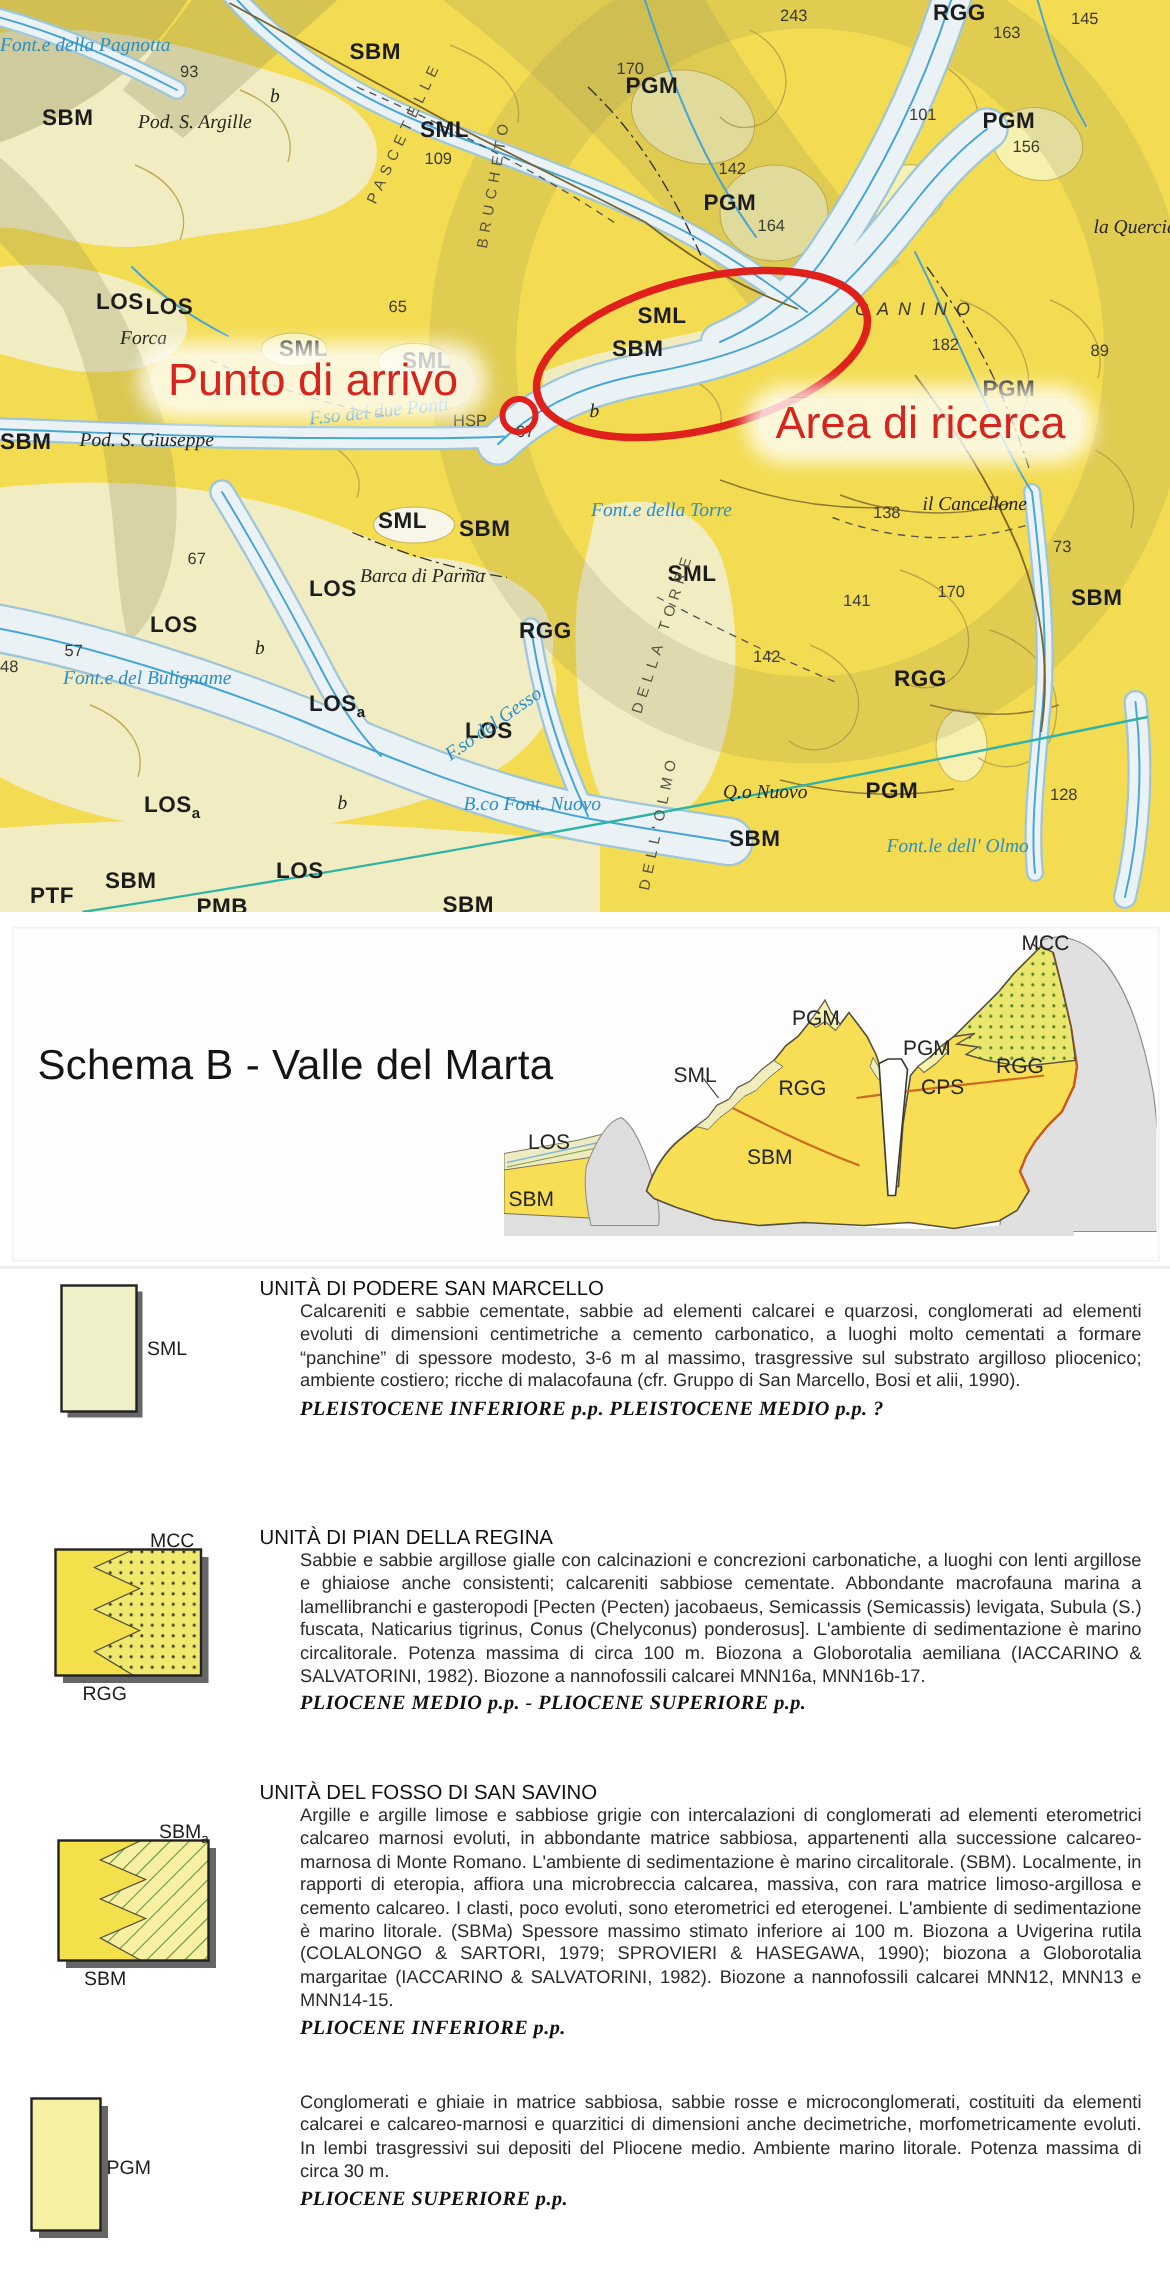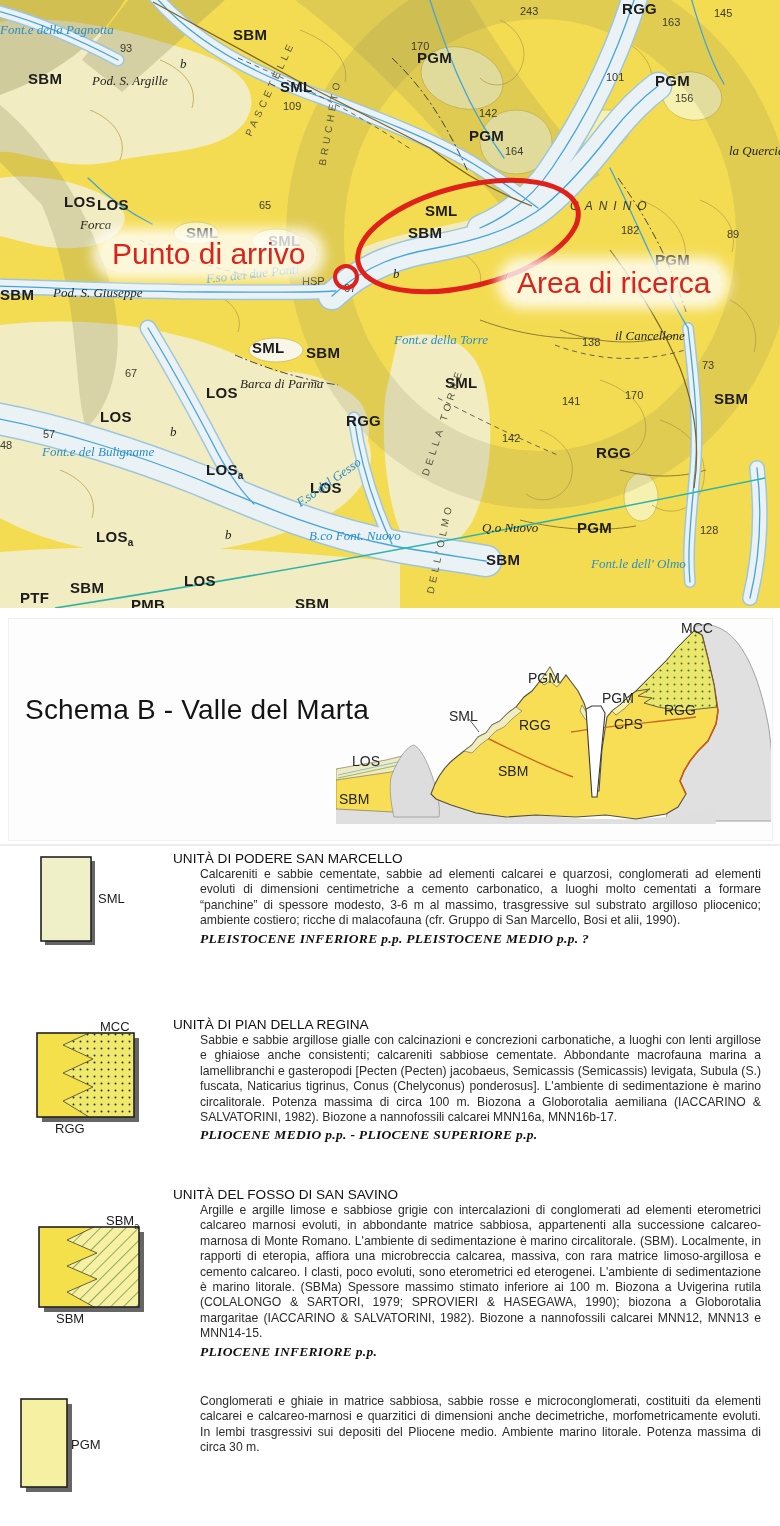--- a/index.html
+++ b/index.html
@@ -360,13 +360,14 @@
   <p>Sabbie e sabbie argillose gialle con calcinazioni e concrezioni carbonatiche, a luoghi con lenti argillose e ghiaiose anche consistenti; calcareniti sabbiose cementate. Abbondante macrofauna marina a lamellibranchi e gasteropodi [Pecten (Pecten) jacobaeus, Semicassis (Semicassis) levigata, Subula (S.) fuscata, Naticarius tigrinus, Conus (Chelyconus) ponderosus]. L'ambiente di sedimentazione è marino circalitorale. Potenza massima di circa 100 m. Biozona a Globorotalia aemiliana (IACCARINO &amp; SALVATORINI, 1982). Biozone a nannofossili calcarei MNN16a, MNN16b-17.</p>
   <div class="age">PLIOCENE MEDIO p.p. - PLIOCENE SUPERIORE p.p.</div>
 </div>
 <div class="legend-block" style="top:1187px;">
   <h3>UNITÀ DEL FOSSO DI SAN SAVINO</h3>
   <p>Argille e argille limose e sabbiose grigie con intercalazioni di conglomerati ad elementi eterometrici calcareo marnosi evoluti, in abbondante matrice sabbiosa, appartenenti alla successione calcareo-marnosa di Monte Romano. L'ambiente di sedimentazione è marino circalitorale. (SBM). Localmente, in rapporti di eteropia, affiora una microbreccia calcarea, massiva, con rara matrice limoso-argillosa e cemento calcareo. I clasti, poco evoluti, sono eterometrici ed eterogenei. L'ambiente di sedimentazione è marino litorale. (SBMa)  Spessore massimo stimato inferiore ai 100 m. Biozona a Uvigerina rutila (COLALONGO &amp; SARTORI, 1979; SPROVIERI &amp; HASEGAWA, 1990); biozona a Globorotalia margaritae (IACCARINO &amp; SALVATORINI, 1982). Biozone a nannofossili calcarei MNN12, MNN13 e MNN14-15.</p>
   <div class="age">PLIOCENE INFERIORE p.p.</div>
 </div>
 <div class="legend-block" style="top:1394px;">
   <p>Conglomerati e ghiaie in matrice sabbiosa, sabbie rosse e microconglomerati, costituiti da elementi calcarei e calcareo-marnosi e quarzitici di dimensioni anche decimetriche, morfometricamente evoluti. In lembi trasgressivi sui depositi del Pliocene medio. Ambiente marino litorale. Potenza massima di circa 30 m.</p>
+  <div class="age">PLIOCENE SUPERIORE p.p.</div>
 </div>
 
 </body></html>

